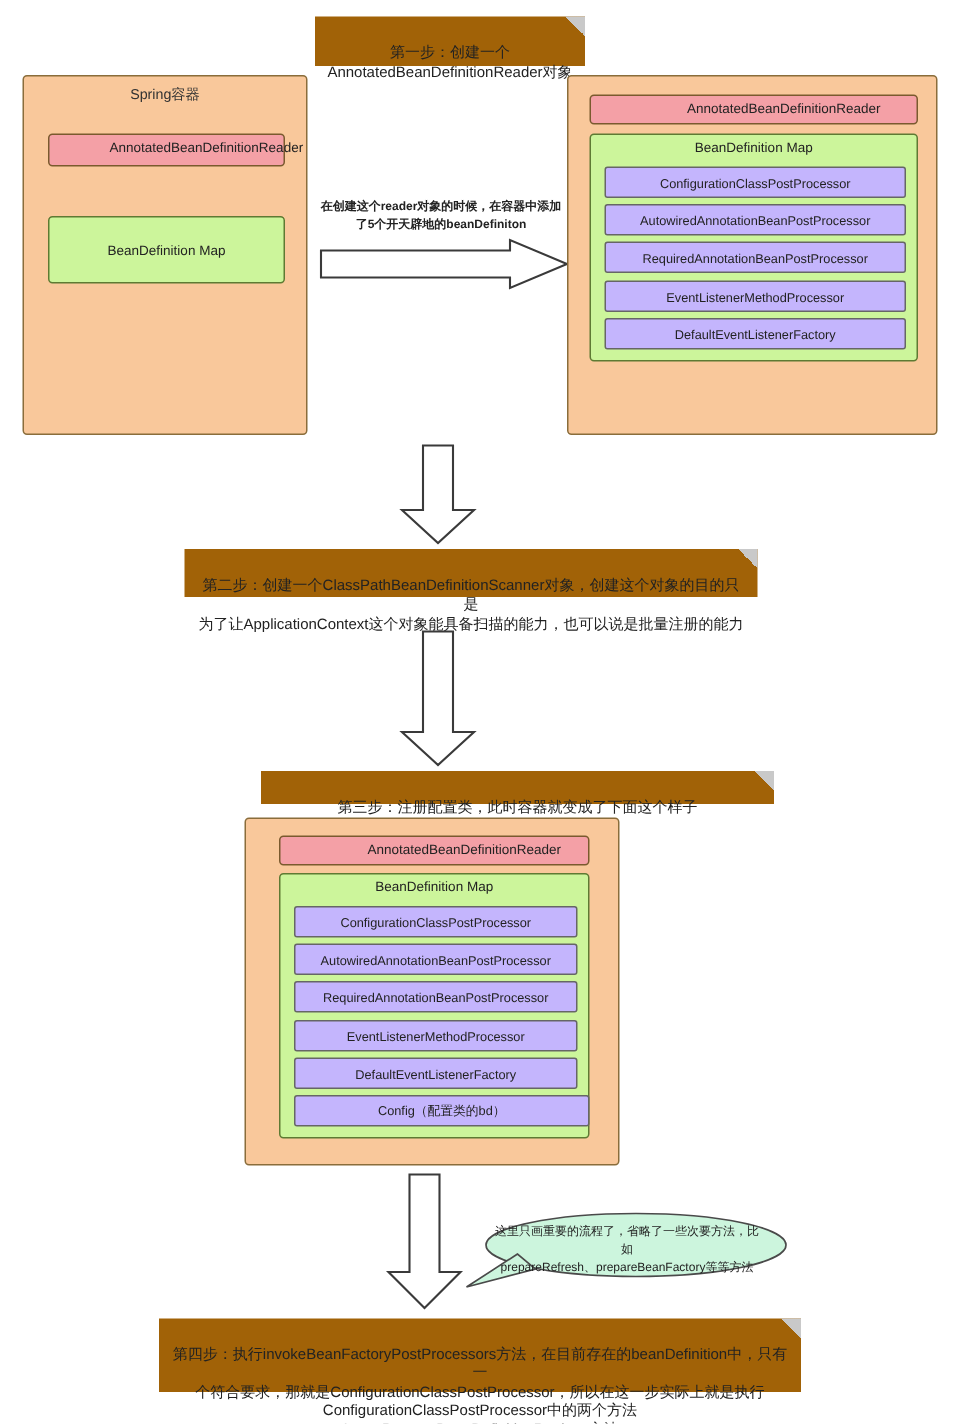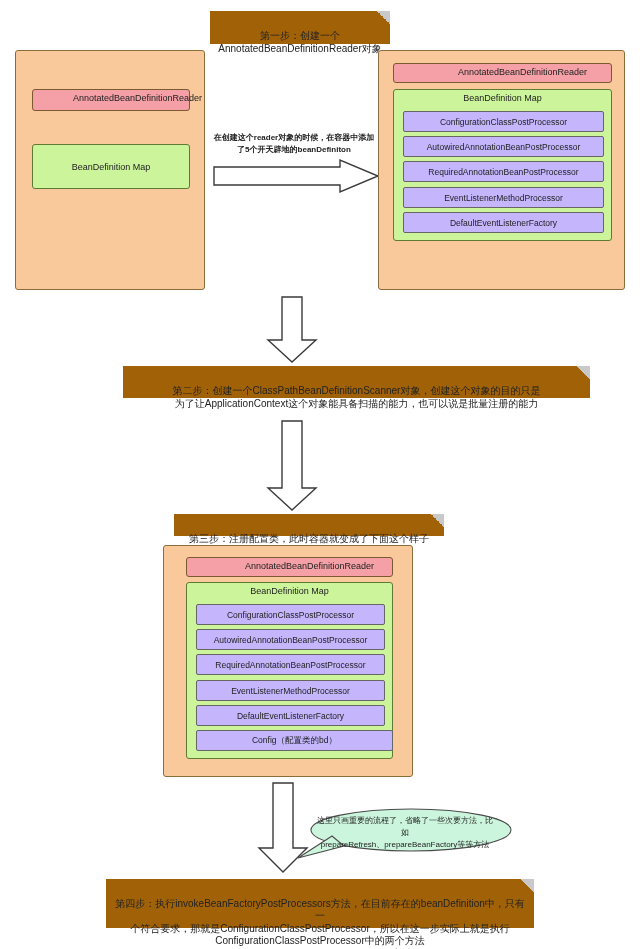--- a/index.html
+++ b/index.html
@@ -119,20 +119,21 @@
 </head>
 <body>
 
 <div class="abs note" style="left:210px; top:11px; width:180px; height:33px;">
   <span>第一步：创建一个
 AnnotatedBeanDefinitionReader对象</span>
   <span class="fold"></span>
 </div>
 
 <div class="abs container-box" style="left:15px; top:50px; width:190px; height:240px;">
+  <div class="container-title">Spring容器</div>
 
   <div class="abs reader-box" style="left:16px; top:38px; width:158px; height:22px;">AnnotatedBeanDefinitionReader</div>
 
   <div class="abs bdmap-simple" style="left:16px; top:93px; width:158px; height:45px;">BeanDefinition Map</div>
 </div>
 
 <div class="abs arrow-label" style="left:208px; top:132px; width:172px;">在创建这个reader对象的时候，在容器中添加
 了5个开天辟地的beanDefiniton</div>
 
 <div class="abs arrow" style="left:212px; top:158px; width:168px; height:36px;">
@@ -155,33 +156,33 @@
     <div class="abs entry" style="left:9px; top:122px; width:201px; height:21px;">DefaultEventListenerFactory</div>
   </div>
 </div>
 
 <div class="abs arrow" style="left:262px; top:296px; width:60px; height:68px;">
   <svg width="60" height="68" viewBox="0 0 60 68">
     <polygon points="20,1 40,1 40,44 54,44 30,66 6,44 20,44" fill="#ffffff" stroke="#3a3a3a" stroke-width="1.4" stroke-linejoin="miter"></polygon>
   </svg>
 </div>
 
-<div class="abs note" style="left:123px; top:366px; width:467px; height:32px; text-align:center;">
+<div class="abs note" style="left:123px; top:366px; width:382px; height:32px; text-align:center;">
   <span>第二步：创建一个ClassPathBeanDefinitionScanner对象，创建这个对象的目的只是
 为了让ApplicationContext这个对象能具备扫描的能力，也可以说是批量注册的能力</span>
   <span class="fold"></span>
 </div>
 
 <div class="abs arrow" style="left:262px; top:420px; width:60px; height:92px;">
   <svg width="60" height="92" viewBox="0 0 60 92">
     <polygon points="20,1 40,1 40,68 54,68 30,90 6,68 20,68" fill="#ffffff" stroke="#3a3a3a" stroke-width="1.4" stroke-linejoin="miter"></polygon>
   </svg>
 </div>
 
-<div class="abs note" style="left:174px; top:514px; width:270px; height:22px; padding-top:5px;">
+<div class="abs note" style="left:174px; top:514px; width:342px; height:22px; padding-top:5px;">
   <span>第三步：注册配置类，此时容器就变成了下面这个样子</span>
   <span class="fold"></span>
 </div>
 
 <div class="abs container-box" style="left:163px; top:545px; width:250px; height:232px;">
 
   <div class="abs reader-box" style="left:22px; top:11px; width:207px; height:20px;">AnnotatedBeanDefinitionReader</div>
 
   <div class="abs bdmap-box" style="left:22px; top:36px; width:207px; height:177px;">
     <div class="bdmap-title">BeanDefinition Map</div>
@@ -194,21 +195,21 @@
     <div class="abs entry" style="left:9px; top:147px; width:197px; height:21px;">Config（配置类的bd）</div>
   </div>
 </div>
 
 <div class="abs arrow" style="left:253px; top:782px; width:60px; height:92px;">
   <svg width="60" height="92" viewBox="0 0 60 92">
     <polygon points="20,1 40,1 40,66 54,66 30,90 6,66 20,66" fill="#ffffff" stroke="#3a3a3a" stroke-width="1.4" stroke-linejoin="miter"></polygon>
   </svg>
 </div>
 
-<div class="abs" style="left:296px; top:806px; width:218px; height:58px;text-decoration:underline;">
+<div class="abs" style="left:309px; top:806px; width:218px; height:58px;text-decoration:underline;">
   <svg width="218" height="58" viewBox="0 0 218 58" style="position:absolute;left:0;top:0;">
     <ellipse cx="115" cy="24" rx="100" ry="21" fill="#ccf5dd" stroke="#4a4a4a" stroke-width="1.1"></ellipse>
     <path d="M 36 30 L 2 52 L 48 40 Z" fill="#ccf5dd" stroke="#4a4a4a" stroke-width="1.1" stroke-linejoin="miter"></path>
   </svg>
   <div class="callout-text">这里只画重要的流程了，省略了一些次要方法，比如
 prepareRefresh、prepareBeanFactory等等方法</div>
 </div>
 
 <div class="abs note" style="left:106px; top:879px; width:428px; height:49px; line-height:12.5px; padding-top:6px;">
   <span>第四步：执行invokeBeanFactoryPostProcessors方法，在目前存在的beanDefinition中，只有一

